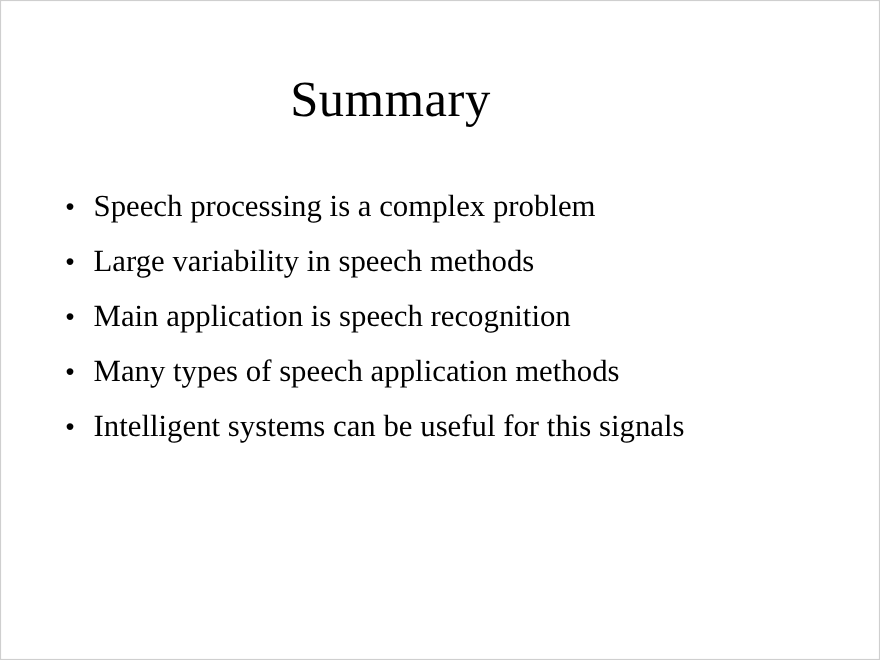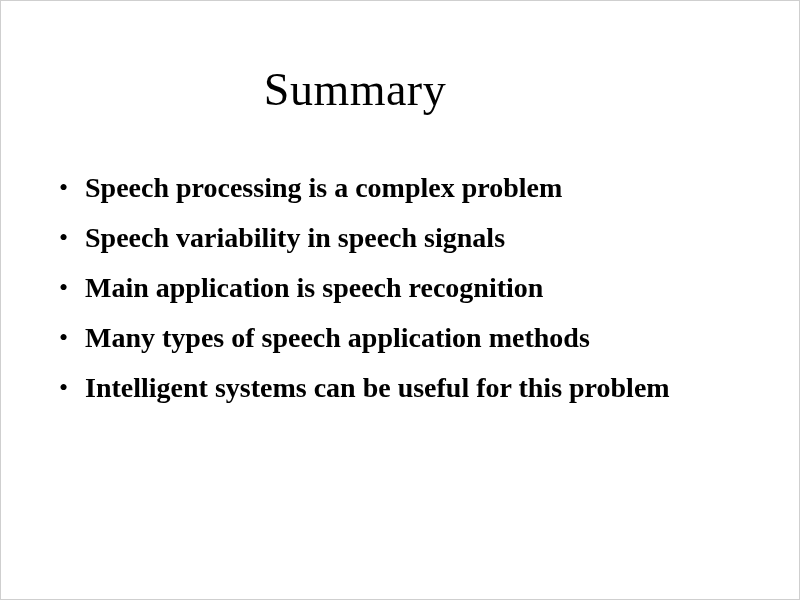--- a/index.html
+++ b/index.html
@@ -54,46 +54,45 @@
     width: 26px;
     flex: 0 0 26px;
     font-size: 26px;
     line-height: 50px;
     color: #000000;
     text-align: left;
   }
   .bullet-text {
     flex: 1 1 auto;
     white-space: nowrap;
-    font-weight: bold;
   }
 </style>
 </head>
 <body>
 
 <div class="slide">
 
   <div class="slide-title">Summary</div>
 
   <ul class="bullet-list">
     <li class="bullet-item">
       <span class="bullet-marker">•</span>
       <span class="bullet-text">Speech processing is a complex problem</span>
     </li>
     <li class="bullet-item">
       <span class="bullet-marker">•</span>
-      <span class="bullet-text">Speech variability in speech signals</span>
+      <span class="bullet-text">Large variability in speech methods</span>
     </li>
     <li class="bullet-item">
       <span class="bullet-marker">•</span>
       <span class="bullet-text">Main application is speech recognition</span>
     </li>
     <li class="bullet-item">
       <span class="bullet-marker">•</span>
       <span class="bullet-text">Many types of speech application methods</span>
     </li>
     <li class="bullet-item">
       <span class="bullet-marker">•</span>
-      <span class="bullet-text">Intelligent systems can be useful for this problem</span>
+      <span class="bullet-text">Intelligent systems can be useful for this signals</span>
     </li>
   </ul>
 
 </div>
 
 </body></html>

